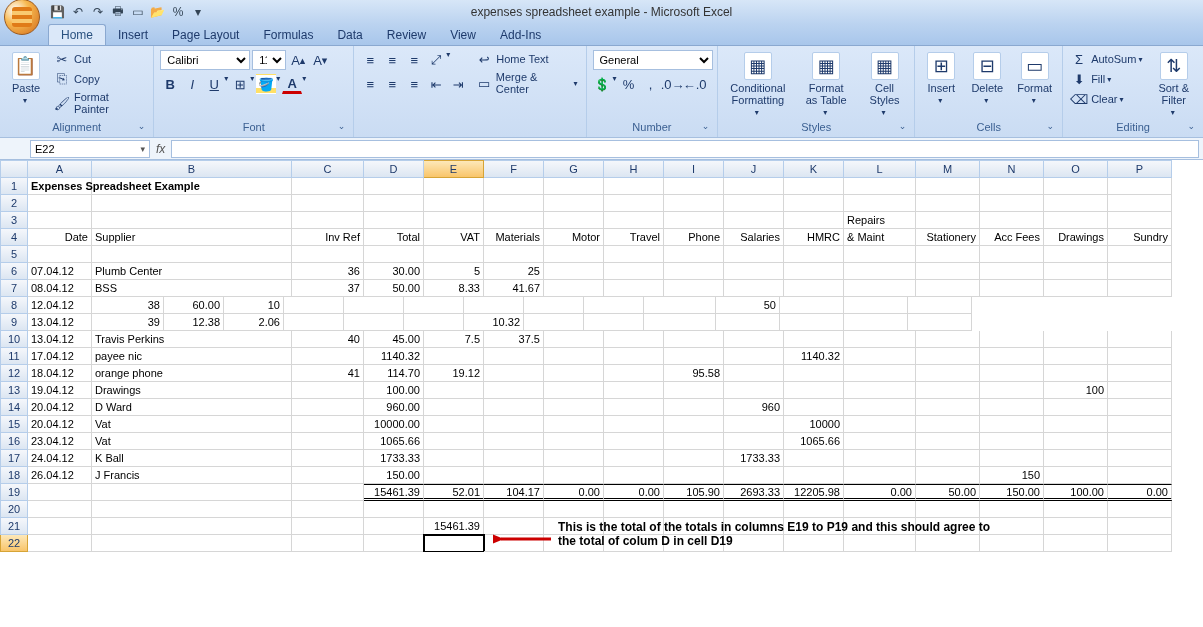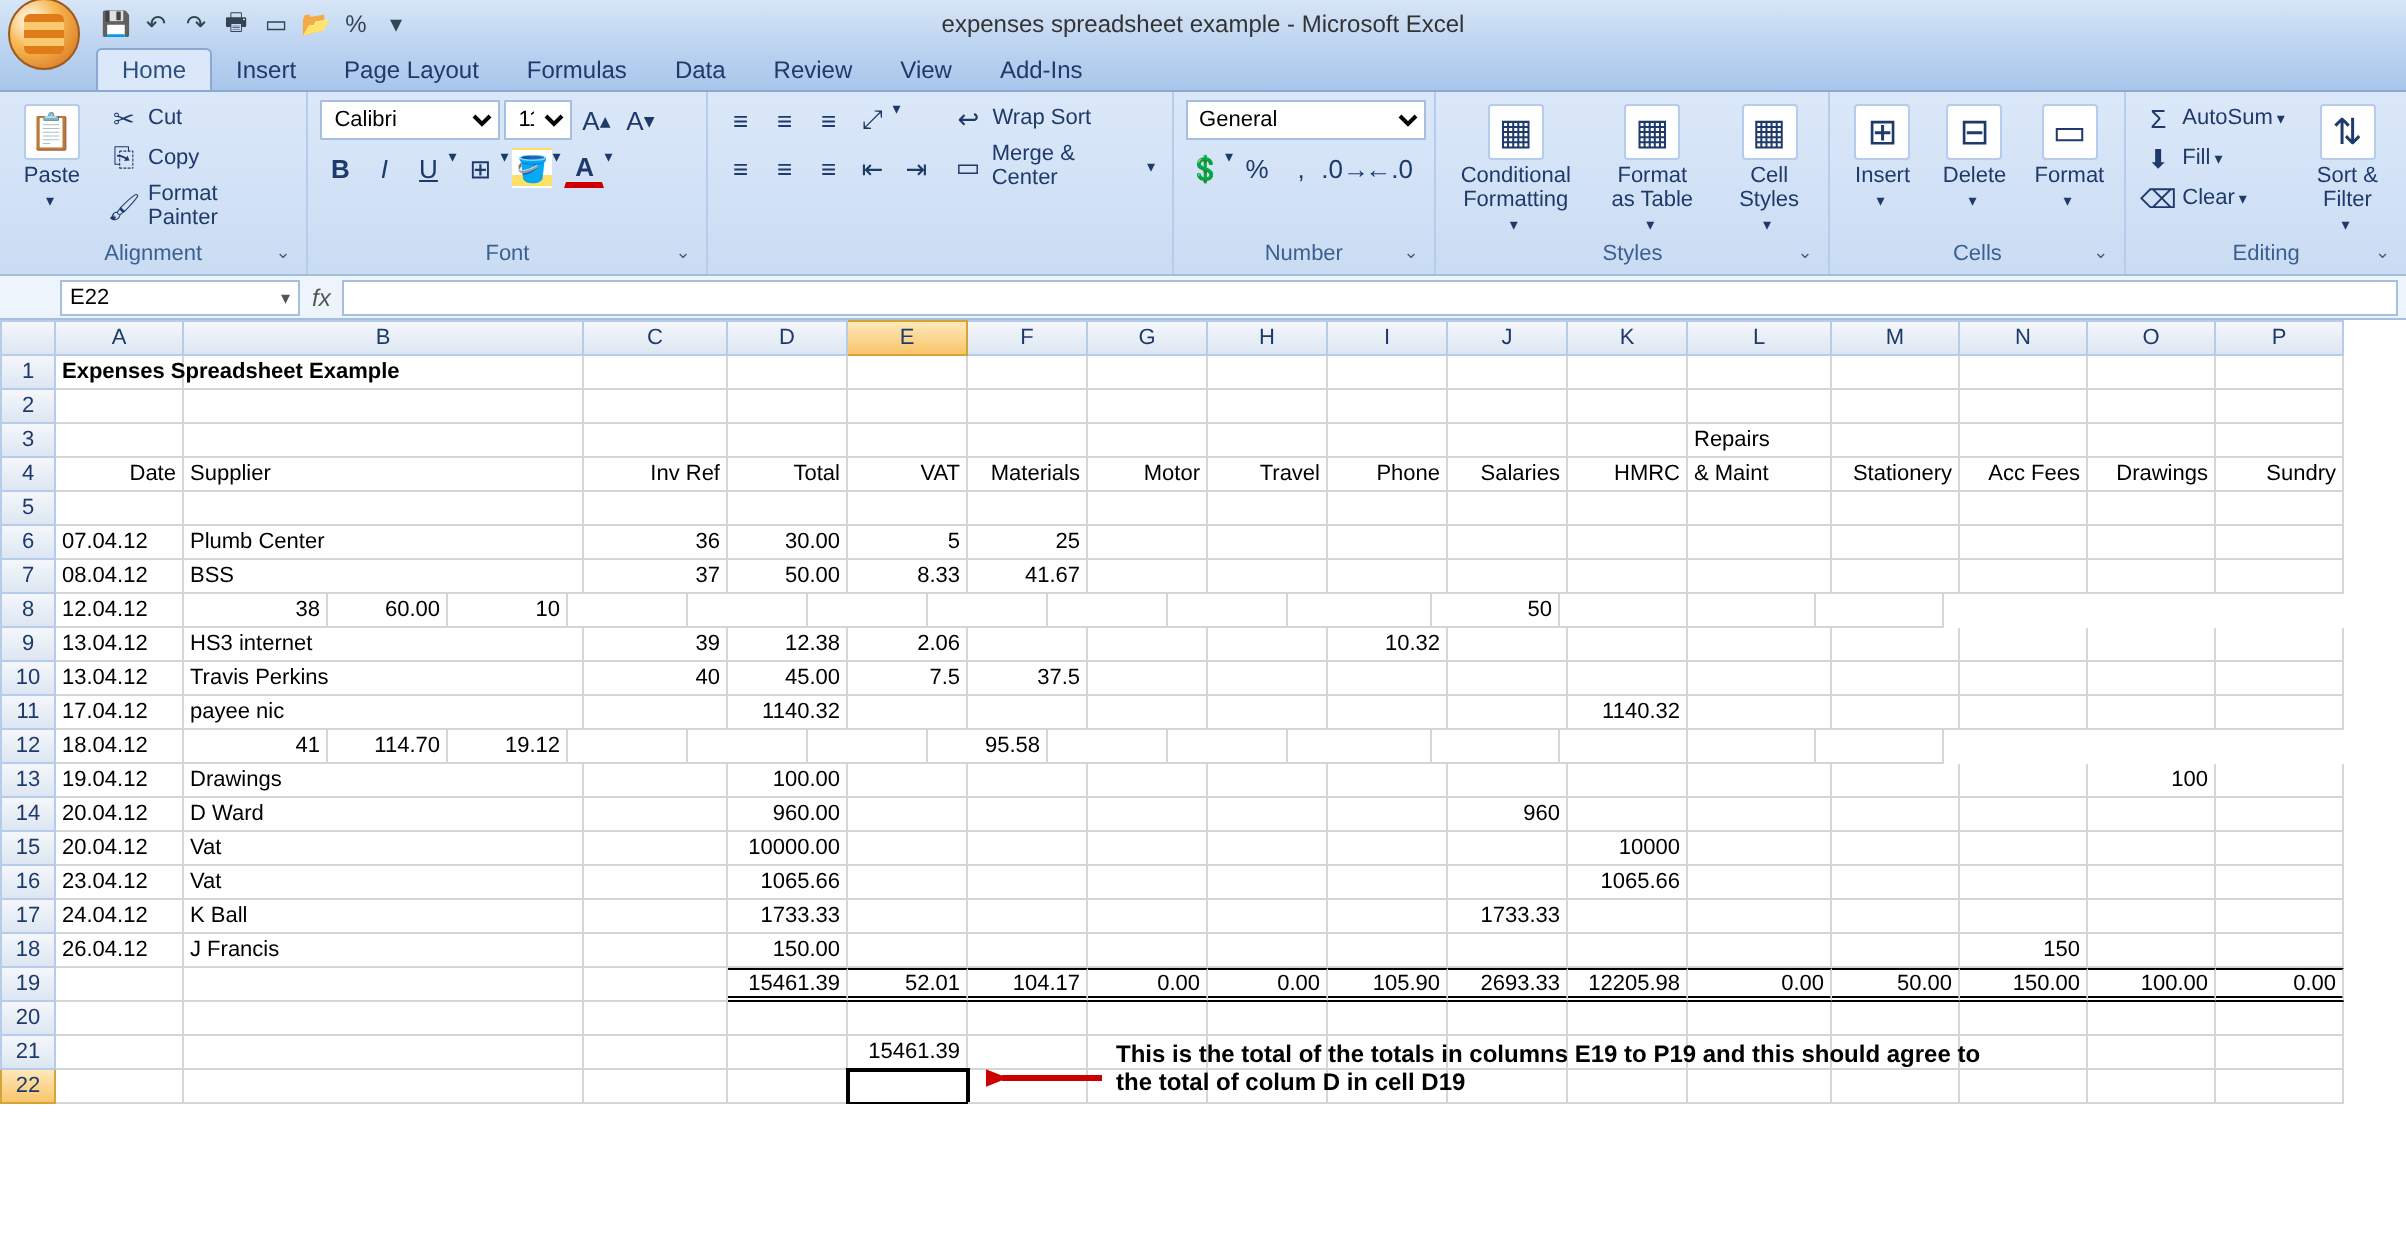--- a/index.html
+++ b/index.html
@@ -162,21 +162,21 @@
           <span class="icon-btn">≡</span>
           <span class="icon-btn">≡</span>
           <span class="icon-btn">≡</span>
           <span class="icon-btn">⇤</span>
           <span class="icon-btn">⇥</span>
         </div>
       </div>
       <div class="small-stack">
         <div class="small-btn">
             <span class="icon">↩</span>
-            <span>Wrap Sort</span>
+            <span>Home Text</span>
           </div>
         <div class="small-btn">
             <span class="icon">▭</span>
             <span>Merge &amp; Center</span>
             <span class="dropdown-arrow"> ▾</span>
           </div>
       </div>
     </div>
   </div>
 
@@ -442,21 +442,20 @@
         <div class="cell right" style="width: 60px;"></div>
         <div class="cell right" style="width: 72px;"></div>
         <div class="cell right" style="width: 64px;">50</div>
         <div class="cell right" style="width: 64px;"></div>
         <div class="cell right" style="width: 64px;"></div>
         <div class="cell right" style="width: 64px;"></div>
       </div>
       <div class="row">
         <div class="row-header">9</div>
         <div class="cell" style="width: 64px;">13.04.12</div>
-        <div class="cell" style="width: 200px;">HS3 internet</div>
         <div class="cell right" style="width: 72px;">39</div>
         <div class="cell right" style="width: 60px;">12.38</div>
         <div class="cell right" style="width: 60px;">2.06</div>
         <div class="cell right" style="width: 60px;"></div>
         <div class="cell right" style="width: 60px;"></div>
         <div class="cell right" style="width: 60px;"></div>
         <div class="cell right" style="width: 60px;">10.32</div>
         <div class="cell right" style="width: 60px;"></div>
         <div class="cell right" style="width: 60px;"></div>
         <div class="cell right" style="width: 72px;"></div>
@@ -499,20 +498,21 @@
         <div class="cell right" style="width: 60px;">1140.32</div>
         <div class="cell right" style="width: 72px;"></div>
         <div class="cell right" style="width: 64px;"></div>
         <div class="cell right" style="width: 64px;"></div>
         <div class="cell right" style="width: 64px;"></div>
         <div class="cell right" style="width: 64px;"></div>
       </div>
       <div class="row">
         <div class="row-header">12</div>
         <div class="cell" style="width: 64px;">18.04.12</div>
+        <div class="cell" style="width: 200px;">orange phone</div>
         <div class="cell right" style="width: 72px;">41</div>
         <div class="cell right" style="width: 60px;">114.70</div>
         <div class="cell right" style="width: 60px;">19.12</div>
         <div class="cell right" style="width: 60px;"></div>
         <div class="cell right" style="width: 60px;"></div>
         <div class="cell right" style="width: 60px;"></div>
         <div class="cell right" style="width: 60px;">95.58</div>
         <div class="cell right" style="width: 60px;"></div>
         <div class="cell right" style="width: 60px;"></div>
         <div class="cell right" style="width: 72px;"></div>

